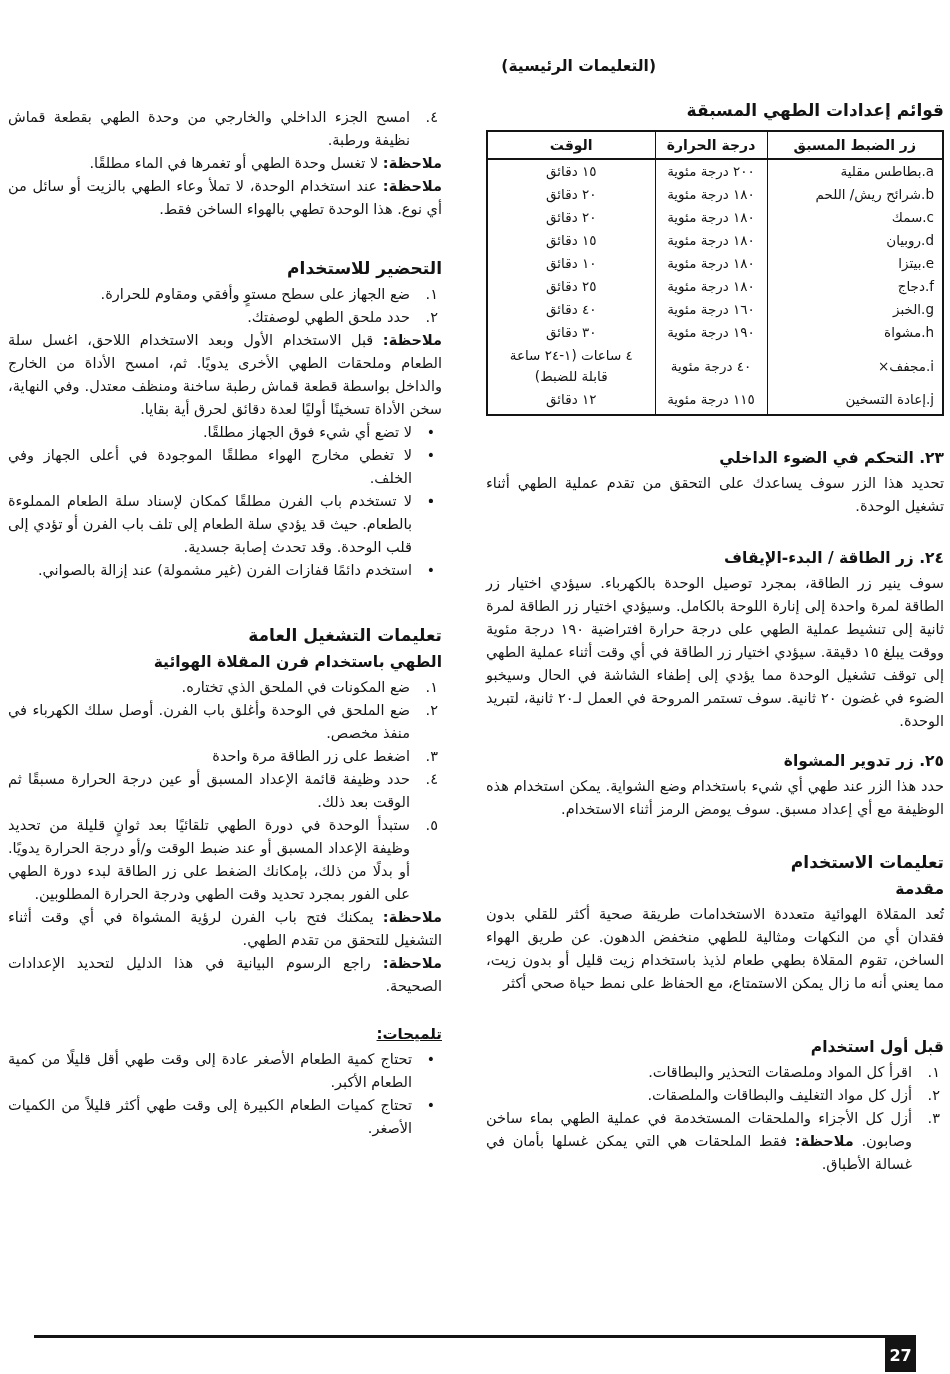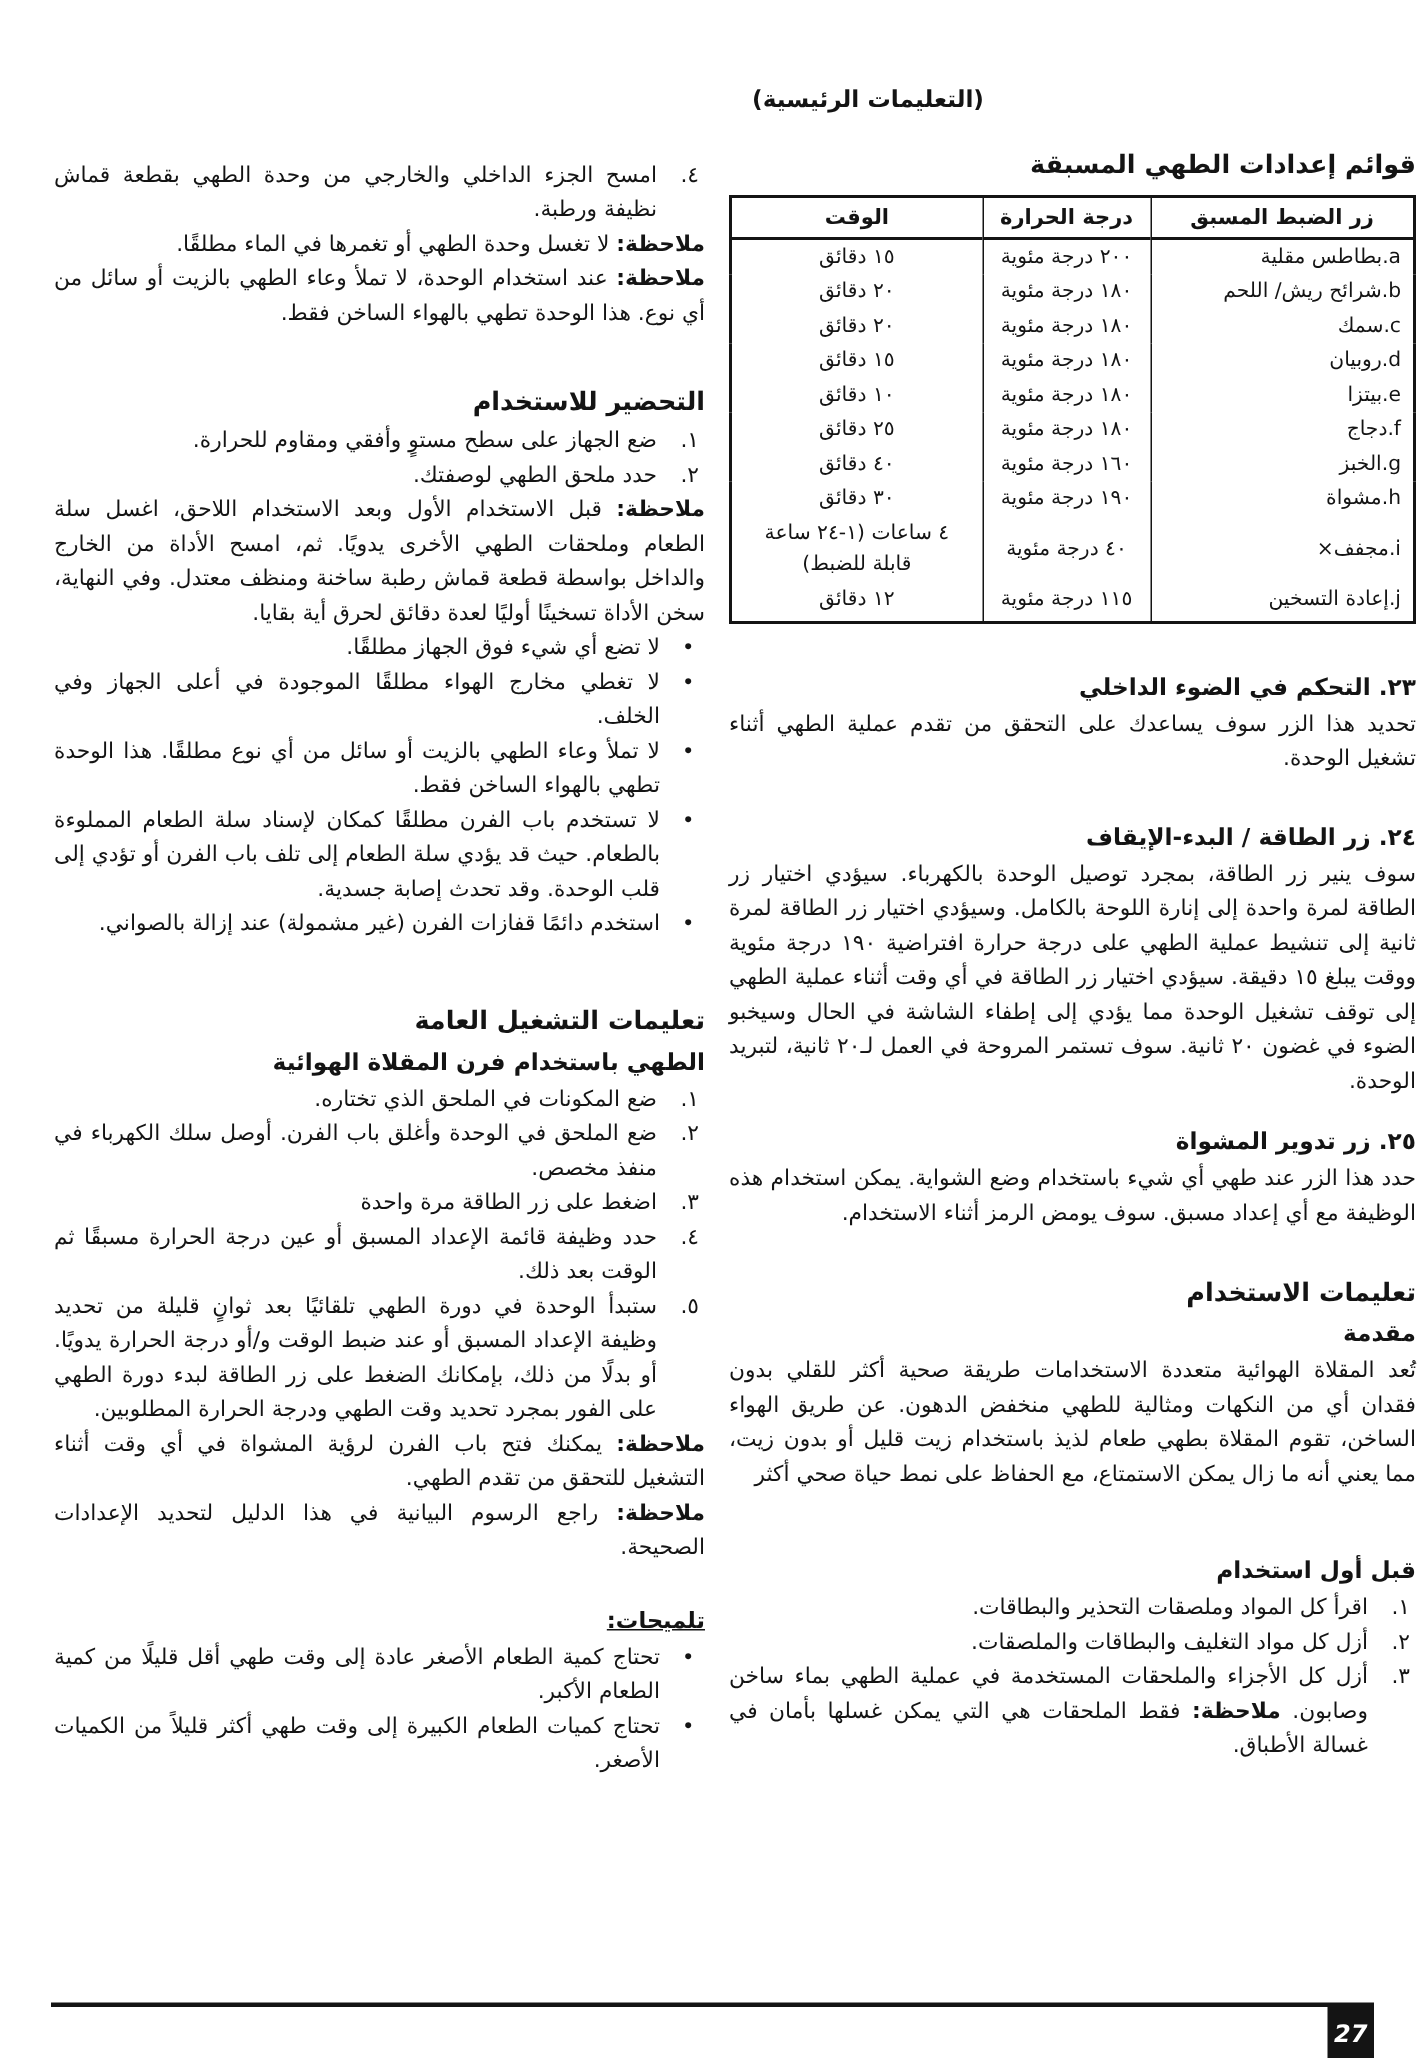--- a/index.html
+++ b/index.html
@@ -14,21 +14,21 @@
     background:#a6a6a6; border-radius:50%;
     display:flex; align-items:center; justify-content:center;
     color:#ffffff; font-weight:bold; font-size:23px; letter-spacing:1px;
   }
   .subtitle{
     position:absolute; right:294px; top:57px;
     font-weight:bold; font-size:15.5px; white-space:nowrap;
   }
   
   .columns{position:absolute; top:100px; left:36px; right:6px; display:flex; gap:16px;}
-  .col-main{width:458px; flex:0 0 458px;}
+  .col-main{width:458px; flex:0 0 458px;margin-left:28px;}
   .col-side{width:434px; flex:0 0 434px;}
 
   .table-title{font-weight:bold; font-size:17px; margin:0 0 10px;}
   table.presets{width:100%; border-collapse:collapse; border:2px solid #141414; table-layout:fixed;}
   table.presets th{
     border-left:1px solid #141414; border-right:1px solid #141414; border-bottom:2px solid #141414;
     font-size:14px; font-weight:bold; padding:5px 6px; text-align:center;
   }
   table.presets td{
     border-left:1px solid #141414; border-right:1px solid #141414;
@@ -57,21 +57,21 @@
   .item{position:relative; padding-right:32px; font-size:14.5px; line-height:23px; text-align:justify;}
   .item .num{position:absolute; right:4px; top:0;}
   .bitem{position:relative; padding-right:30px; font-size:14.5px; line-height:23px; text-align:justify;}
   .bitem .bullet{position:absolute; right:7px; top:0; font-size:14px;}
 
   
   .footer-line{position:absolute; left:34px; top:1335px; width:882px; height:3px; background:#141414;}
   .page-number{
     position:absolute; left:885px; top:1338px; width:31px; height:34px;
     background:#141414; color:#ffffff; font-weight:bold; font-size:16px;
-    display:flex; align-items:center; justify-content:center;font-style:italic;
+    display:flex; align-items:center; justify-content:center;
   }
 </style>
 </head>
 <body>
 
 <div class="page">
 
   <div class="subtitle">(التعليمات الرئيسية)</div>
 
   <div class="columns">
@@ -199,21 +199,20 @@
       <div class="bitem">
         <span class="bullet">•</span>
         <span>لا تضع أي شيء فوق الجهاز مطلقًا.</span>
       </div>
       <div class="bitem">
         <span class="bullet">•</span>
         <span>لا تغطي مخارج الهواء مطلقًا الموجودة في أعلى الجهاز وفي الخلف.</span>
       </div>
       <div class="bitem">
         <span class="bullet">•</span>
-        <span>لا تملأ وعاء الطهي بالزيت أو سائل من أي نوع مطلقًا. هذا الوحدة تطهي بالهواء الساخن فقط.</span>
       </div>
       <div class="bitem">
         <span class="bullet">•</span>
         <span>لا تستخدم باب الفرن مطلقًا كمكان لإسناد سلة الطعام المملوءة بالطعام. حيث قد يؤدي سلة الطعام إلى تلف باب الفرن أو تؤدي إلى قلب الوحدة. وقد تحدث إصابة جسدية.</span>
       </div>
       <div class="bitem">
         <span class="bullet">•</span>
         <span>استخدم دائمًا قفازات الفرن (غير مشمولة) عند إزالة بالصواني.</span>
       </div>
 

